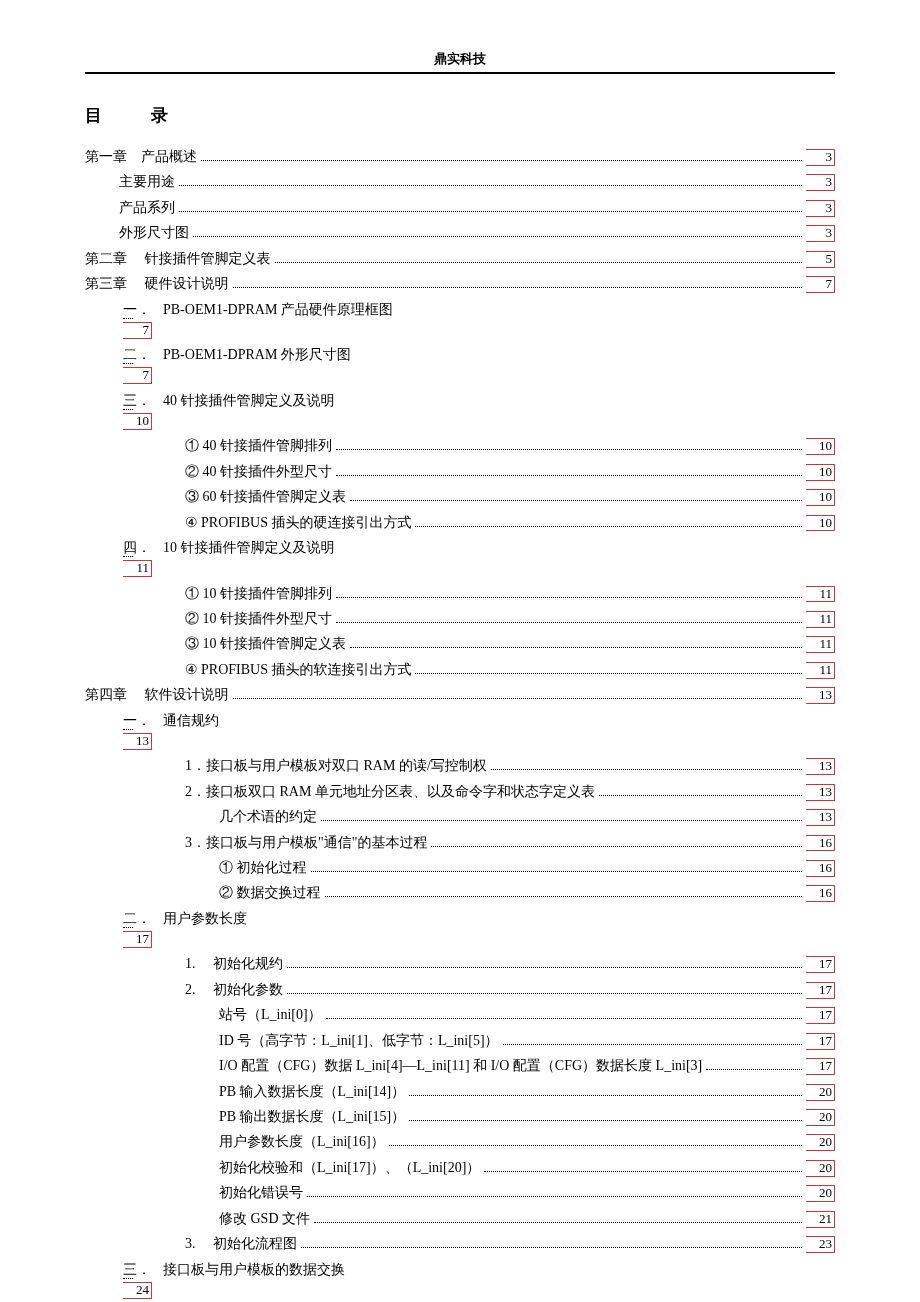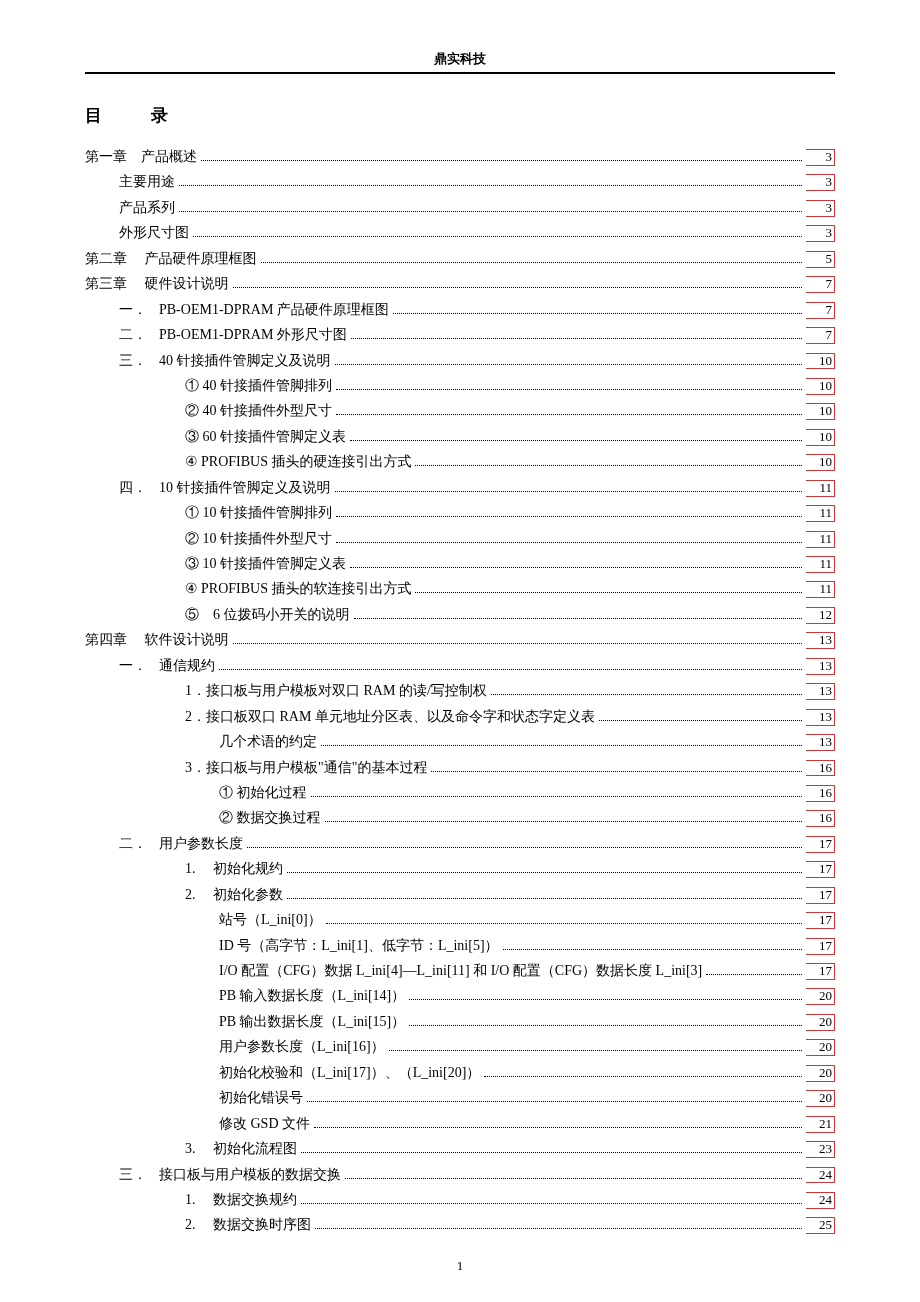--- a/index.html
+++ b/index.html
@@ -53,21 +53,21 @@
     flex: 0 0 auto;
     border: 1px solid #c43a3a;
     border-left: none;
     padding: 0 2px;
     font-size: 13px;
     min-width: 24px;
     text-align: right;
   }
   .indent-0 { padding-left: 0; }
   .indent-1 { padding-left: 34px; }
-  .indent-2 { padding-left: 34px; }
+  .indent-2 { padding-left: 34px; flex-direction: column; }
   .indent-2 .num { display:inline-block; width:40px; }
   .indent-3 { padding-left: 100px; }
   .indent-4 { padding-left: 100px; }
   .indent-5 { padding-left: 134px; }
   .footer {
     text-align: center;
     font-size: 13px;
     margin-top: 24px;
   }
 </style>
@@ -92,21 +92,21 @@
         <span class="toc-label"><span>产品系列</span></span>
         <span class="dots"></span>
         <span class="pg">3</span>
       </div>
       <div class="toc-row indent-1">
         <span class="toc-label"><span>外形尺寸图</span></span>
         <span class="dots"></span>
         <span class="pg">3</span>
       </div>
       <div class="toc-row indent-0">
-        <span class="toc-label"><span>第二章　 产品硬件原理框图</span></span>
+        <span class="toc-label"><span>第二章　 针接插件管脚定义表</span></span>
         <span class="dots"></span>
         <span class="pg">5</span>
       </div>
       <div class="toc-row indent-0">
         <span class="toc-label"><span>第三章　 硬件设计说明</span></span>
         <span class="dots"></span>
         <span class="pg">7</span>
       </div>
       <div class="toc-row indent-2">
         <span class="toc-label"><span class="num">一．</span><span>PB-OEM1-DPRAM 产品硬件原理框图</span></span>
@@ -160,25 +160,20 @@
       </div>
       <div class="toc-row indent-3">
         <span class="toc-label"><span>③ 10 针接插件管脚定义表</span></span>
         <span class="dots"></span>
         <span class="pg">11</span>
       </div>
       <div class="toc-row indent-3">
         <span class="toc-label"><span>④ PROFIBUS 插头的软连接引出方式</span></span>
         <span class="dots"></span>
         <span class="pg">11</span>
-      </div>
-      <div class="toc-row indent-3">
-        <span class="toc-label"><span>⑤　6 位拨码小开关的说明</span></span>
-        <span class="dots"></span>
-        <span class="pg">12</span>
       </div>
       <div class="toc-row indent-0">
         <span class="toc-label"><span>第四章　 软件设计说明</span></span>
         <span class="dots"></span>
         <span class="pg">13</span>
       </div>
       <div class="toc-row indent-2">
         <span class="toc-label"><span class="num">一．</span><span>通信规约</span></span>
         <span class="dots"></span>
         <span class="pg">13</span>

